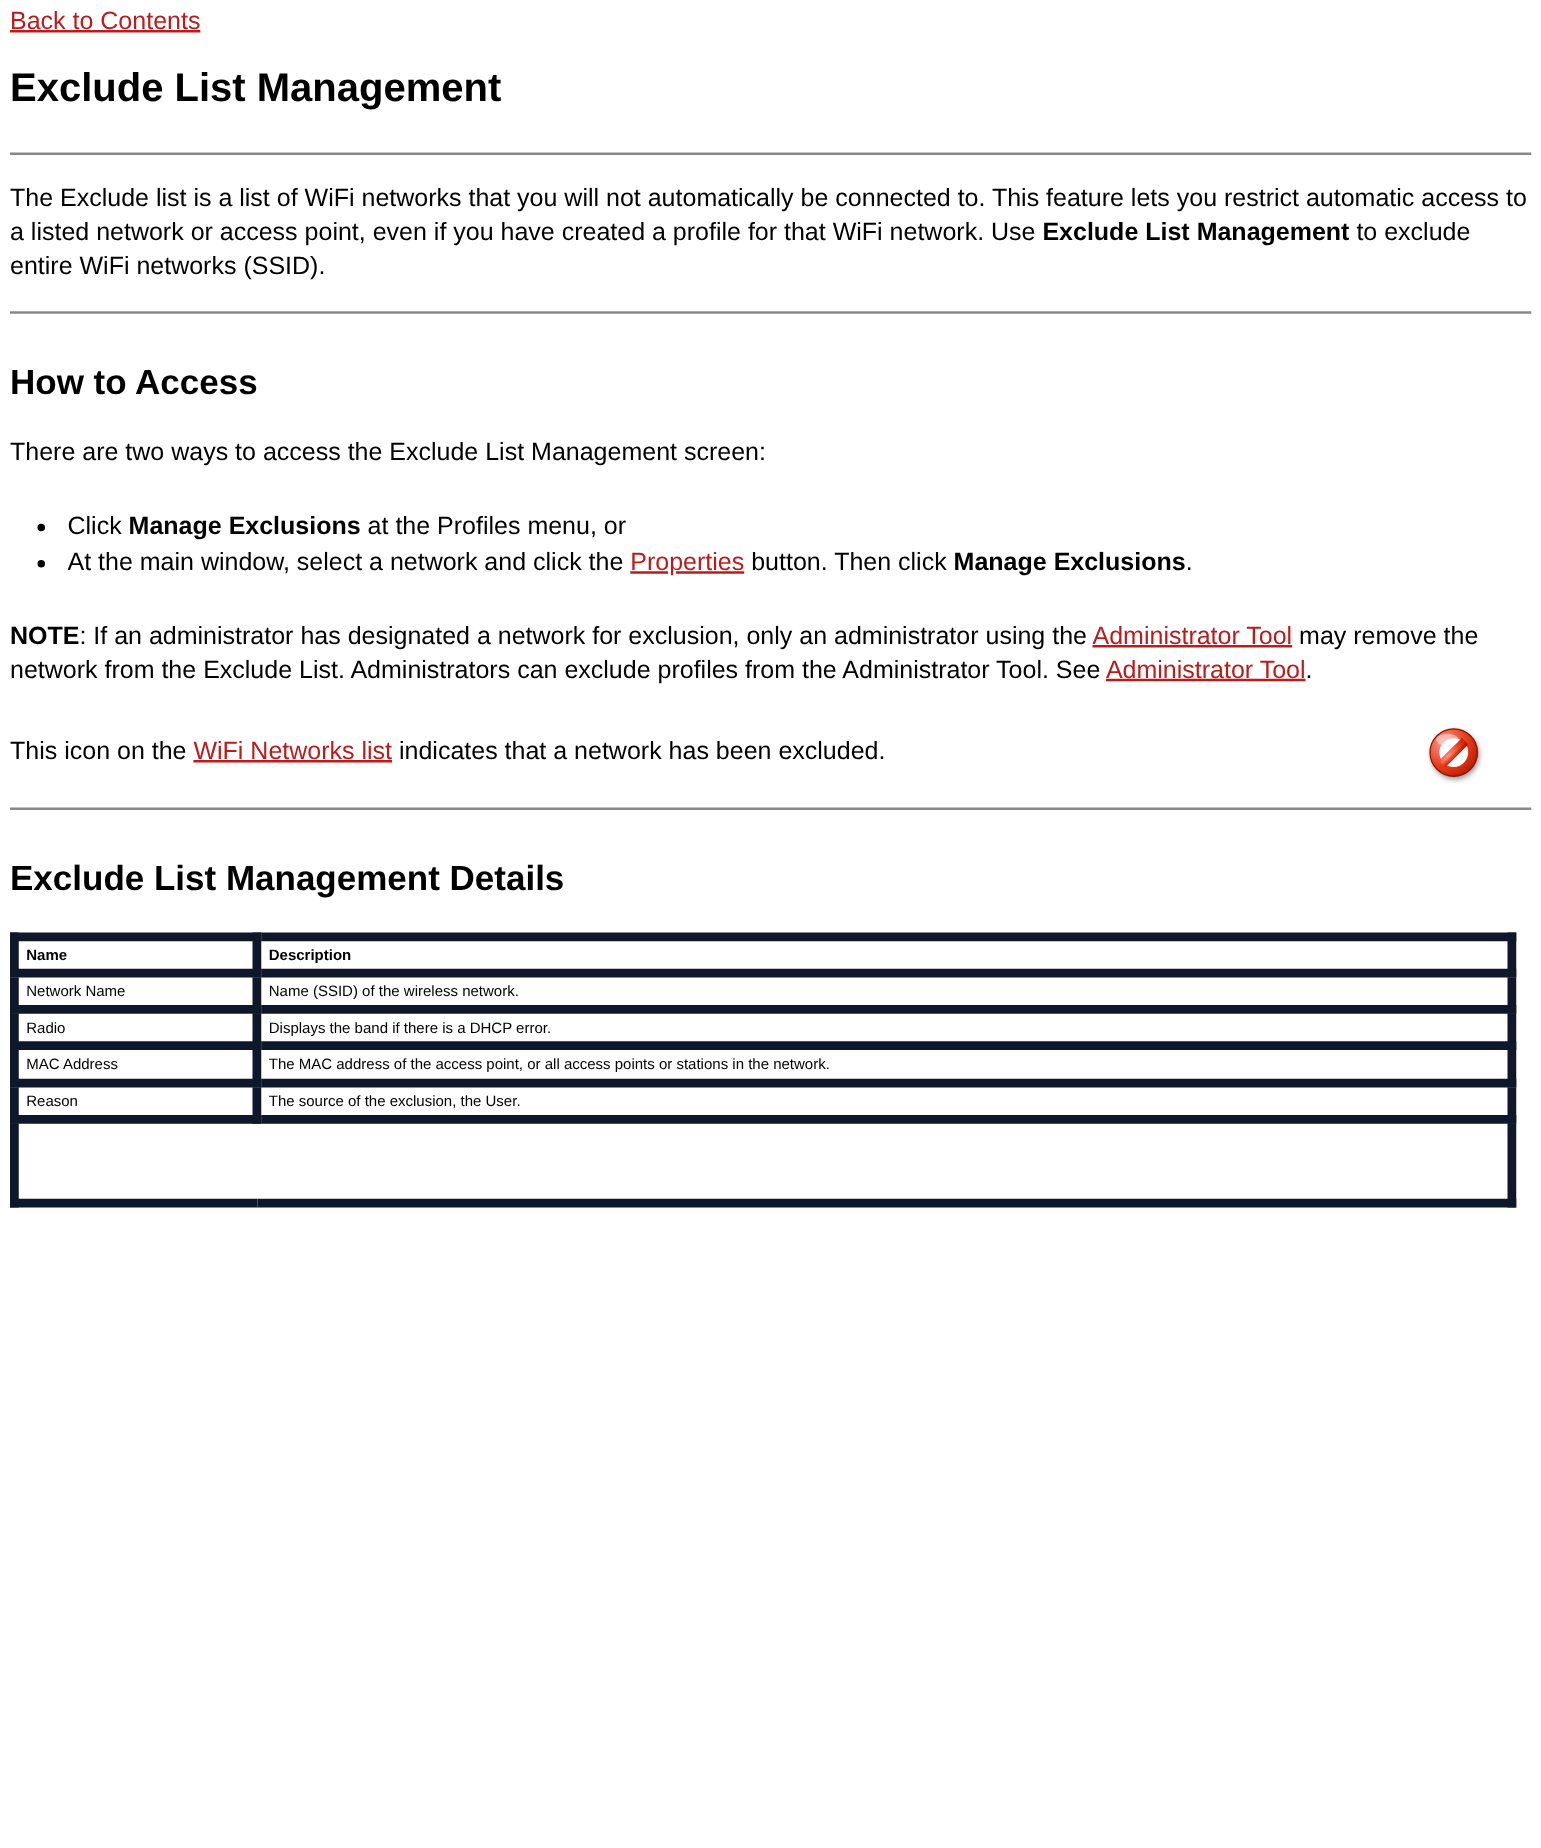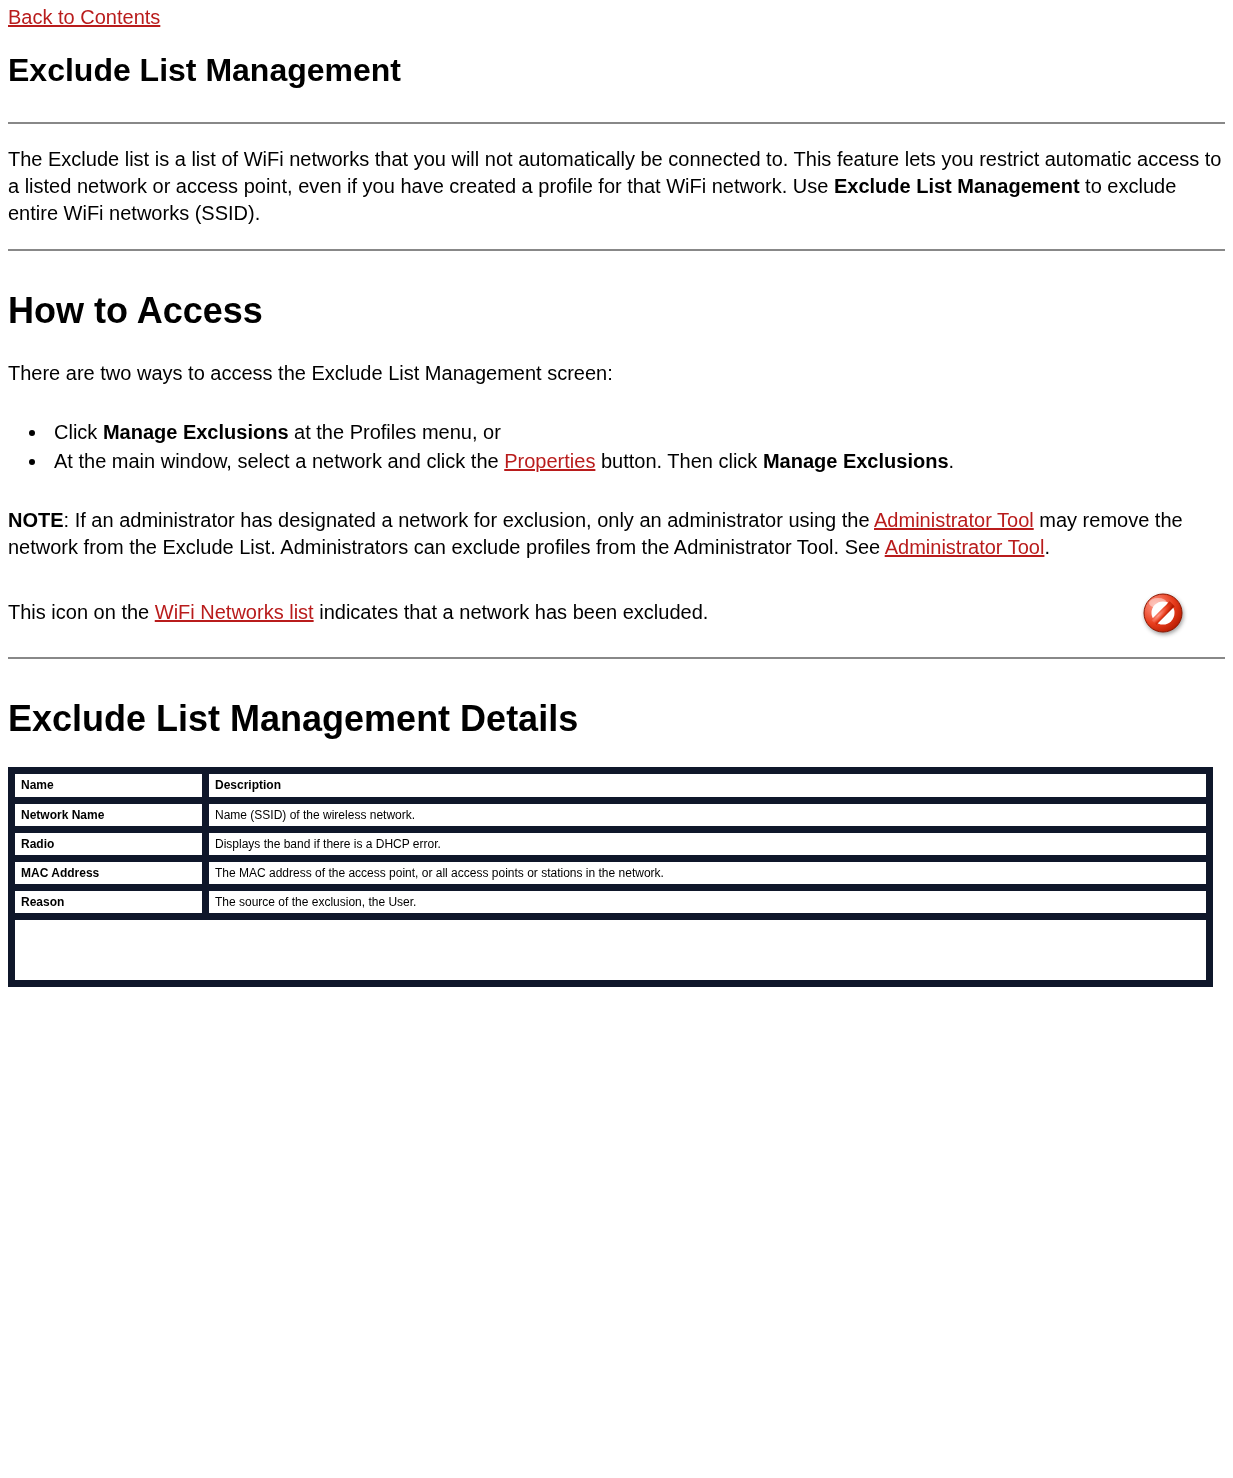--- a/index.html
+++ b/index.html
@@ -13,21 +13,21 @@
   a {
     color: #b91c1c;
     text-decoration: underline;
   }
   h1 {
     font-size: 32px;
     font-weight: bold;
     margin: 18px 0 30px 0;
   }
   h2 {
-    font-size: 36px;
+    font-size: 28px;
     font-weight: bold;
     margin: 36px 0 24px 0;
   }
   hr {
     border: none;
     border-top: 2px solid #888;
     margin: 22px 0;
   }
   p {
     margin: 18px 0;
@@ -70,21 +70,21 @@
     border: 7px solid #0f172a;
     padding: 3px 6px;
     text-align: left;
     vertical-align: top;
     font-size: 12px;
   }
   table.details th {
     font-weight: bold;
   }
   table.details td.name-col {
-    font-weight: bold;
+    font-weight: normal;
     width: 175px;
     white-space: nowrap;
   }
   .table-pad-row td {
     height: 54px;
     border-left: none;
     border-right: none;
     border-bottom: none;
   }
 </style>

